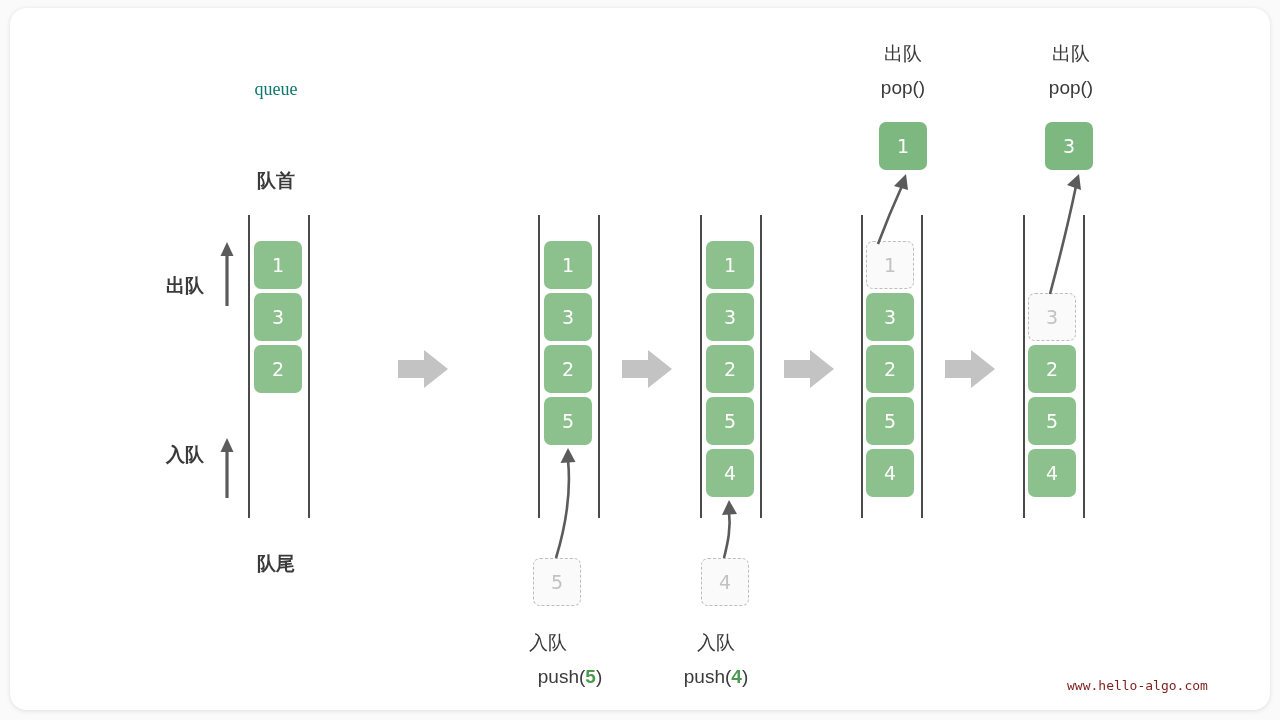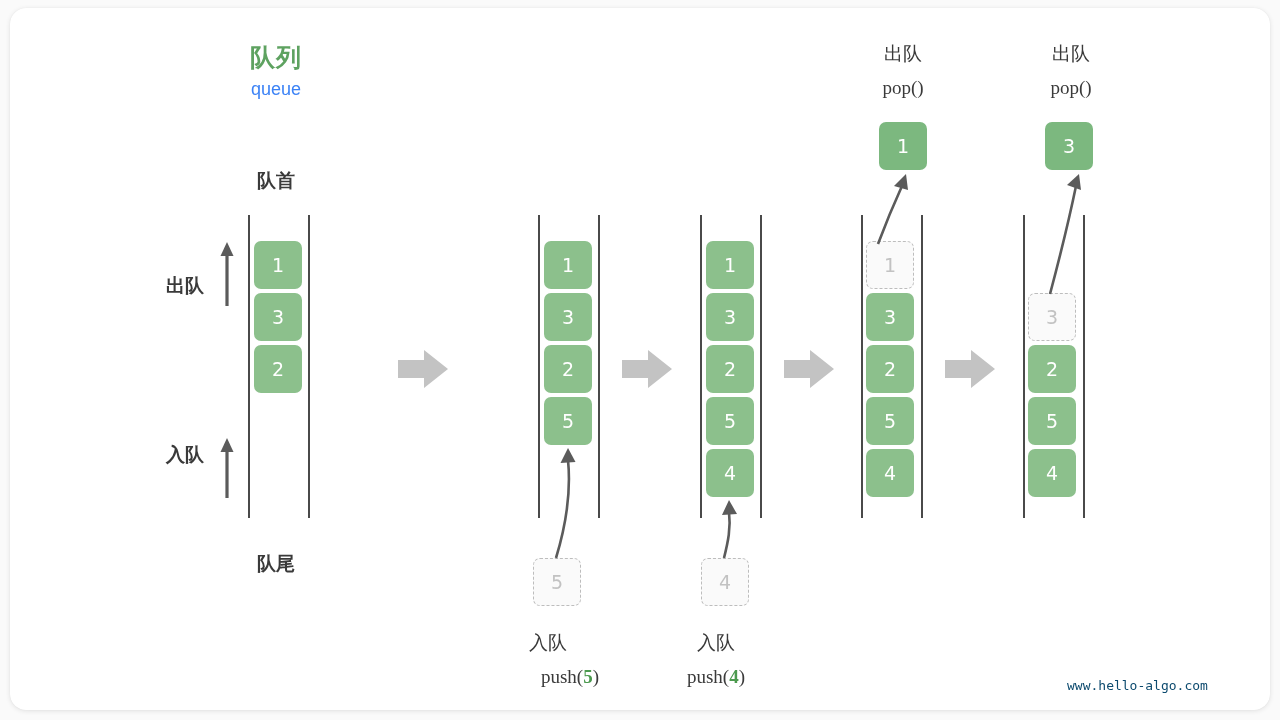--- a/index.html
+++ b/index.html
@@ -28,53 +28,53 @@
 
   
   .title-cn {
     font-weight: bold;
     font-size: 25px;
     color: #5ea260;
     text-align: center;
     letter-spacing: 1px;
   }
   .title-en {
-    font-family: Liberation Sans, sans-serif;
+    font-family: Liberation Serif, serif;
     font-size: 18px;
-    color: #3b82f6;
+    color: #0f766e;
     text-align: center;
   }
   .label-bold {
     font-weight: bold;
     font-size: 19px;
     color: #3a3a3a;
     text-align: center;
     white-space: nowrap;
   }
   .op-cn {
     font-size: 19px;
     color: #3a3a3a;
     text-align: center;
     white-space: nowrap;
   }
   .op-code {
-    font-family: Liberation Serif, serif;
+    font-family: Liberation Sans, sans-serif;
     font-size: 19px;
     color: #3a3a3a;
     text-align: center;
     white-space: nowrap;
   }
   .op-code .num {
     color: #4c9a4f;
     font-weight: bold;
   }
   .watermark {
     font-family: "DejaVu Sans Mono", "Liberation Mono", monospace;
     font-size: 13px;
-    color: #0c4a6e;
+    color: #7f1d1d;
     white-space: nowrap;
   }
 
   
   .rail {
     position: absolute;
     width: 1.6px;
     background: #4a4a4a;
   }
 
@@ -101,21 +101,20 @@
     background: #7cb87f;
   }
 
   svg { overflow: visible; }
 </style>
 </head>
 <body>
 
 <div id="card">
 
-  <div class="abs title-cn" style="left:176px; top:33px; width:180px;">队列</div>
   <div class="abs title-en" style="left:176px; top:71px; width:180px;">queue</div>
 
   <div class="abs label-bold" style="left:196px; top:160px; width:140px;">队首</div>
   <div class="abs label-bold" style="left:196px; top:543px; width:140px;">队尾</div>
 
   <div class="abs label-bold" style="left:140px; top:265px; width:70px;">出队</div>
   <svg class="abs" style="left:206px; top:232px;" width="24" height="66">
     <line x1="11" y1="66" x2="11" y2="14" stroke="#5b5b5b" stroke-width="3.2"></line>
     <polygon points="11,2 4.5,16 17.5,16" fill="#5b5b5b"></polygon>
   </svg>

